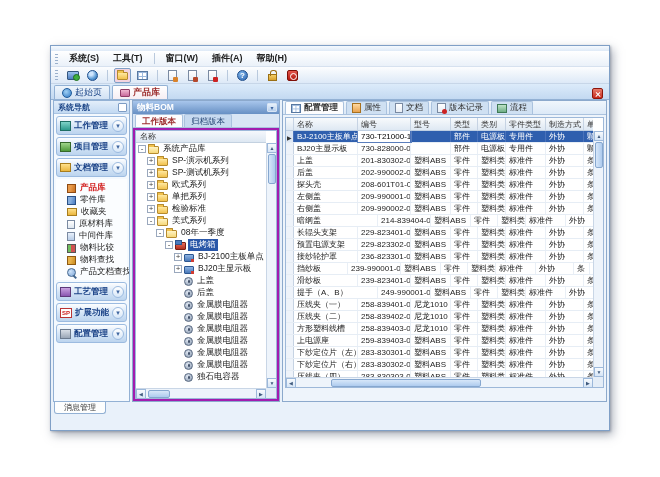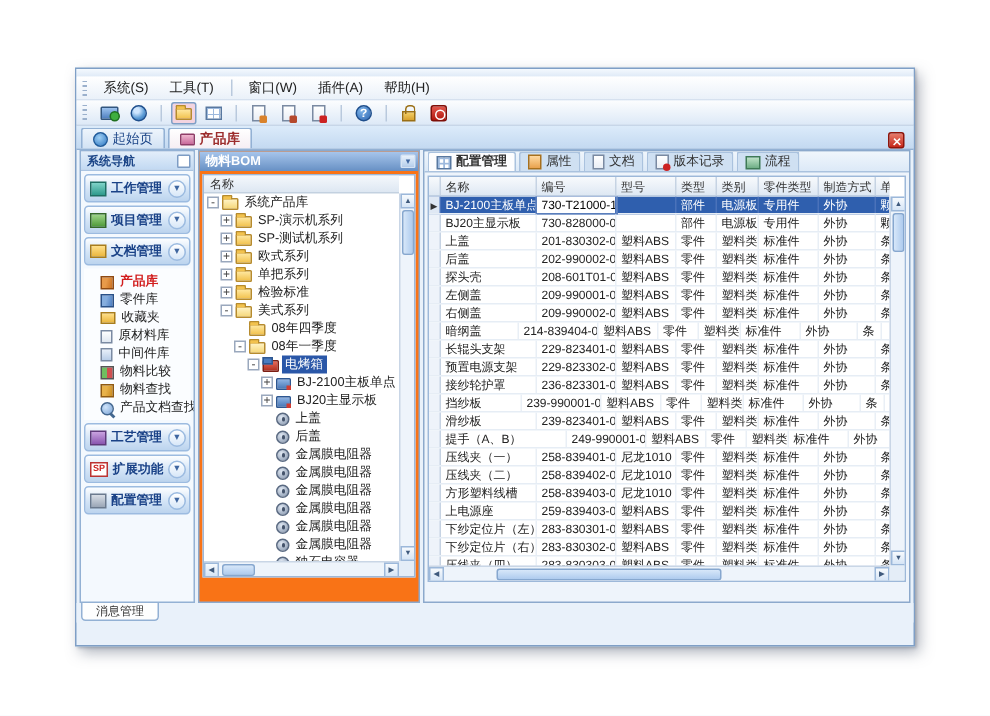--- a/index.html
+++ b/index.html
@@ -9,21 +9,21 @@
   .window { position:absolute; left:50px; top:45px; width:560px; height:386px;
     border:1px solid #7f9fc6; background:#e9f1fa; display:flex; flex-direction:column;
     box-shadow:3px 4px 9px rgba(90,100,120,.5), 1px 1px 2px rgba(90,100,120,.4); }
   .win-top { height:5px; background:linear-gradient(#f4f9fe,#dfeaf7); flex:none; }
 
   
   .menubar { height:16px; flex:none; display:flex; align-items:center; gap:2px;
     background:linear-gradient(#ffffff,#eaf1f9); border-bottom:1px solid #d6e1ef; padding:0 4px; }
   .grip { width:3px; height:10px; flex:none; margin-right:3px;
     background:repeating-linear-gradient(#9ab0cc 0 1px, transparent 1px 3px); }
-  .mitem { font-size:9px; color:#222; padding:1px 6px; border-radius:2px; cursor:default; }
+  .mitem { font-size:9px; color:#222; padding:1px 6px; border-radius:2px; cursor:default;font-weight:bold; }
   .tsep { width:1px; height:11px; background:#b9c9dd; margin:0 3px; flex:none; }
   .toolbar { height:17px; flex:none; display:flex; align-items:center; gap:3px;
     background:linear-gradient(#fcfdfe,#dde9f7); border-bottom:1px solid #c7d6e8; padding:0 4px; }
   .tbtn { width:17px; height:15px; display:flex; align-items:center; justify-content:center;
     border:1px solid transparent; border-radius:2px; }
   .tbtn.hl { background:#f3d4e0; border-color:#7f9fc6; }
 
   
   .ic { display:inline-block; width:10px; height:10px; position:relative; flex:none; vertical-align:middle; }
   .monitor-icon { width:12px;height:9px;background:linear-gradient(#9cc2ee,#4f7fc0);border:1px solid #33567f;border-radius:1px; }
@@ -109,21 +109,21 @@
     font-size:8.5px; font-weight:bold; color:#1a4287; }
   .glabel { overflow:hidden; white-space:nowrap; }
   .gchev { margin-left:auto; width:12px; height:12px; flex:none; border:1px solid #9cbbe0; border-radius:6px;
     background:linear-gradient(#ffffff,#d7e7f8); color:#3f66a0; font-size:7px; line-height:10px; text-align:center; }
   .gchev::after { content:"▾"; } .gchev.up::after { content:"▴"; }
   .gitems { padding:3px 0 2px; background:#fbfdff; }
   .gitem { height:12px; display:flex; align-items:center; gap:4px; padding-left:11px; font-size:8.5px; color:#222; white-space:nowrap; }
   .gitem.act span.lbl { color:#d21e1e; font-weight:bold; }
 
   
-  .bom { width:148px; flex:none; border:1px solid #8ca9cc; background:#f97316; display:flex; flex-direction:column; overflow:hidden; }
+  .bom { width:148px; flex:none; border:1px solid #8ca9cc; background:#a21caf; display:flex; flex-direction:column; overflow:hidden; }
   .bom-header { height:13px; flex:none; display:flex; align-items:center; padding:0 2px 0 4px;
     background:linear-gradient(#a8c6ec,#6790c4); color:#fff; font-size:8.5px; font-weight:bold; }
   .bom-header-btn { margin-left:auto; width:10px; height:9px; border:1px solid #d7e4f4; border-radius:1px;
     background:linear-gradient(#e8f1fb,#b7cfec); color:#3f66a0; font-size:6px; line-height:8px; text-align:center; }
   .bom-header-btn::after { content:"▾"; }
   .bom-tabs { height:14px; flex:none; display:flex; align-items:flex-end; padding:0 2px;
     background:#d9e6f5; border-bottom:1px solid #aac2de; }
   .btab { height:13px; padding:0 6px; font-size:8.5px; line-height:13px; color:#2b4a77;
     border:1px solid #aac2de; border-bottom:none; border-radius:2px 2px 0 0; background:#c7daf0; margin-right:1px; }
   .btab.act { background:#fdfdfe; color:#9c2d2d; font-weight:bold; }
@@ -342,20 +342,24 @@
             </div>
           </div>
         </div>
     </div>
 
     <div class="bom">
       <div class="bom-header">
         <span>物料BOM</span>
         <span class="bom-header-btn"></span>
       </div>
+      <div class="bom-tabs">
+          <div class="btab act">工作版本</div>
+          <div class="btab">归档版本</div>
+        </div>
       <div class="tree-wrap">
         <div class="tree-colhead">
           <span>名称</span>
         </div>
         <div class="tree-rows">
             <div class="trow" style="padding-left: 2px;">
               <span class="exp">-</span>
               <span class="ic folder-open-icon"></span>
               <span class="tlabel">系统产品库</span>
             </div>
@@ -381,25 +385,20 @@
             </div>
             <div class="trow" style="padding-left: 11px;">
               <span class="exp">+</span>
               <span class="ic folder-icon"></span>
               <span class="tlabel">检验标准</span>
             </div>
             <div class="trow" style="padding-left: 11px;">
               <span class="exp">-</span>
               <span class="ic folder-open-icon"></span>
               <span class="tlabel">美式系列</span>
-            </div>
-            <div class="trow" style="padding-left: 20px;">
-              <span class="exp hid"></span>
-              <span class="ic folder-icon"></span>
-              <span class="tlabel">08年四季度</span>
             </div>
             <div class="trow" style="padding-left: 20px;">
               <span class="exp">-</span>
               <span class="ic folder-open-icon"></span>
               <span class="tlabel">08年一季度</span>
             </div>
             <div class="trow" style="padding-left: 29px;">
               <span class="exp">-</span>
               <span class="ic assembly-icon"></span>
               <span class="tlabel sel">电烤箱</span>
@@ -582,21 +581,21 @@
               <span class="dcell" style="width: 53px;">209-990002-01E</span>
               <span class="dcell" style="width: 40px;">塑料ABS</span>
               <span class="dcell" style="width: 27px;">零件</span>
               <span class="dcell" style="width: 28px;">塑料类</span>
               <span class="dcell" style="width: 40px;">标准件</span>
               <span class="dcell" style="width: 38px;">外协</span>
               <span class="dcell" style="width: 16px;">条</span>
             </div>
             <div class="drow">
               <span class="dcell gut"></span>
-              <span class="dcell" style="width: 52px;">暗纲盖</span>
+              <span class="dcell" style="width: 84px;">暗纲盖</span>
               <span class="dcell" style="width: 53px;">214-839404-01E</span>
               <span class="dcell" style="width: 40px;">塑料ABS</span>
               <span class="dcell" style="width: 27px;">零件</span>
               <span class="dcell" style="width: 28px;">塑料类</span>
               <span class="dcell" style="width: 40px;">标准件</span>
               <span class="dcell" style="width: 38px;">外协</span>
               <span class="dcell" style="width: 16px;">条</span>
             </div>
             <div class="drow">
               <span class="dcell gut"></span>

